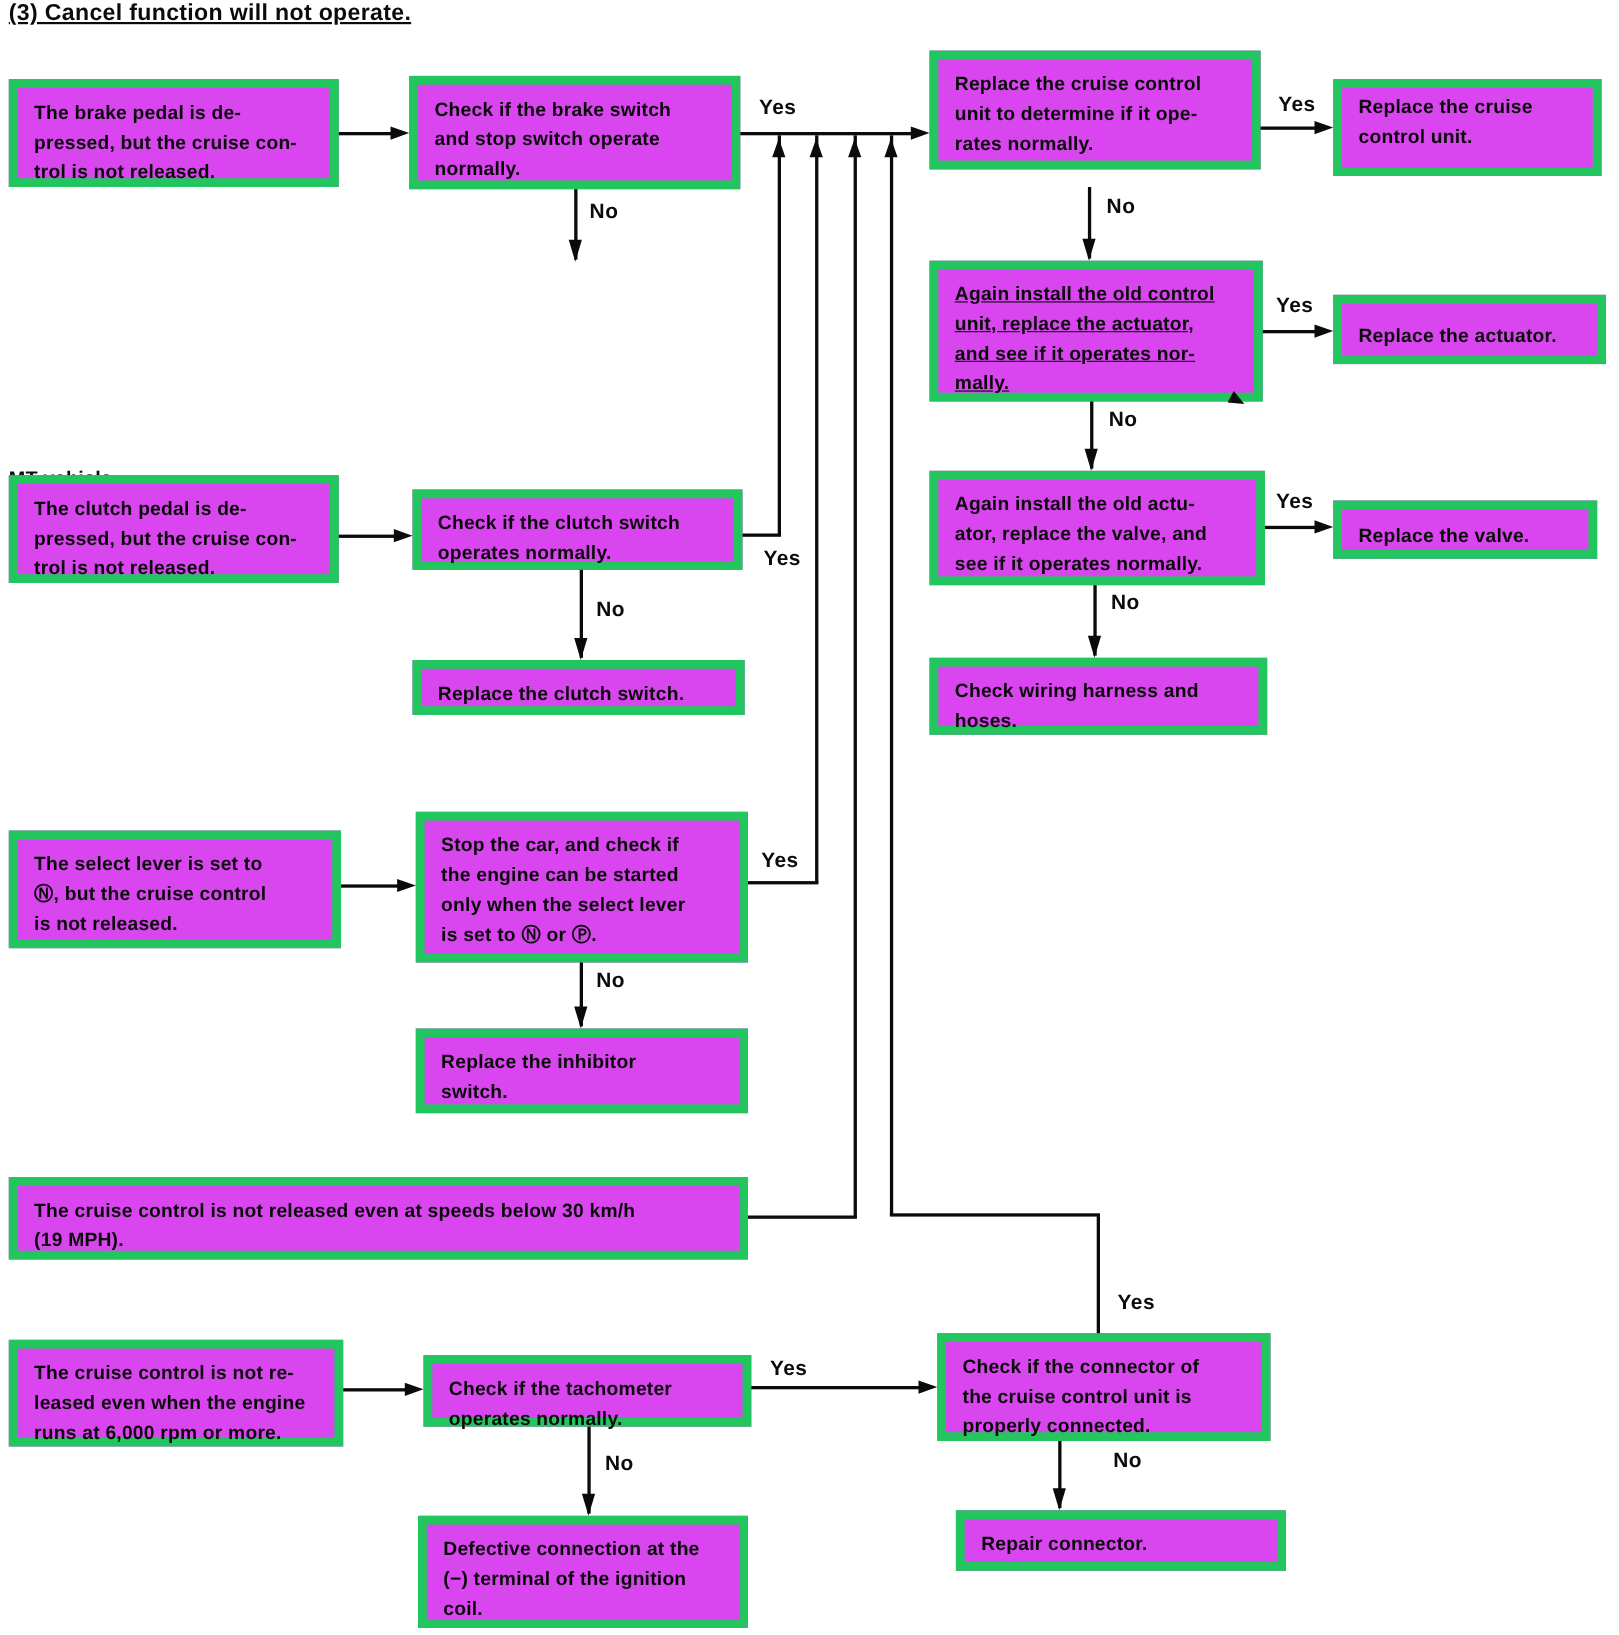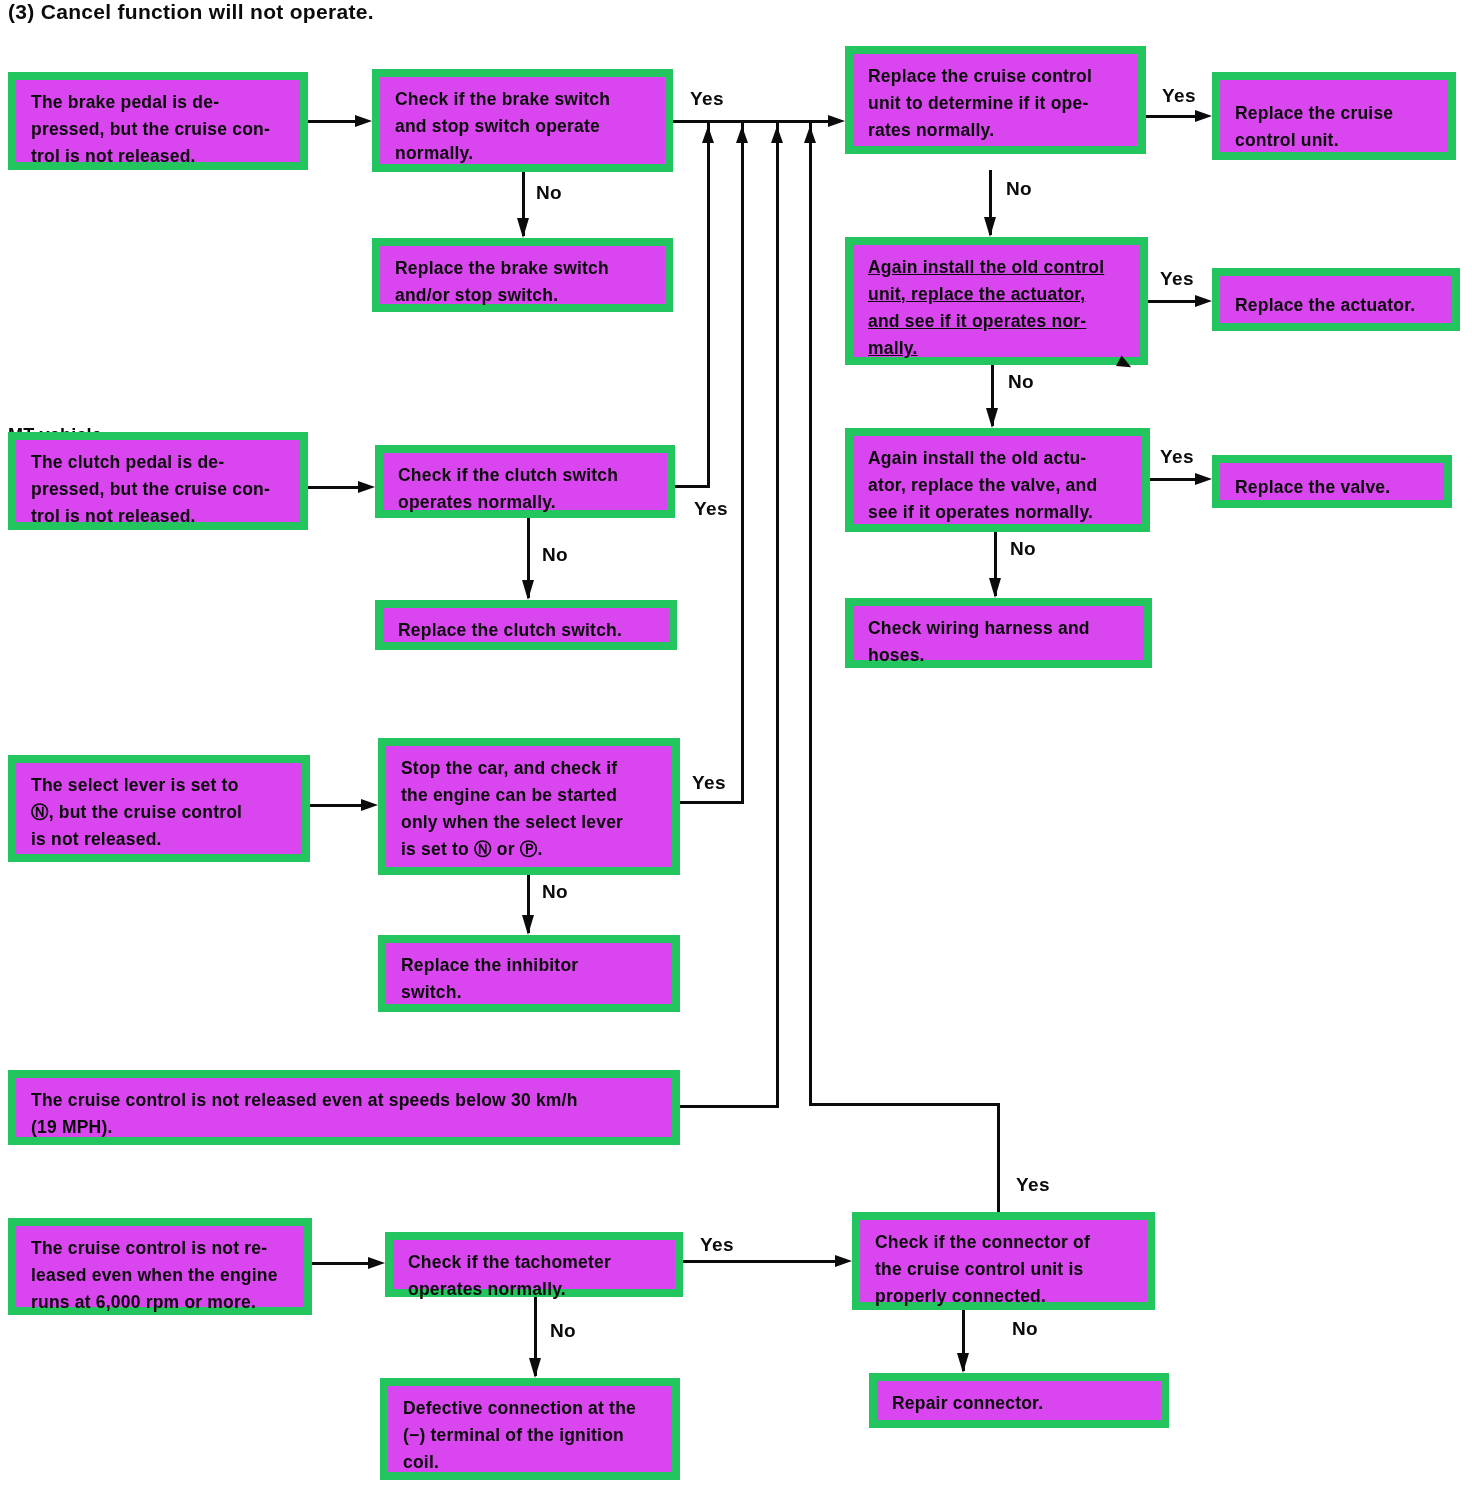--- a/index.html
+++ b/index.html
@@ -8,20 +8,21 @@
     width:1472px;height:1486px;
     background:#ffffff;
     font-family:"Liberation Sans","DejaVu Sans",sans-serif;
     color:#0b0b0b;
     overflow:hidden;
   }
   .title{
     position:absolute;left:8px;top:0px;
     font-size:21px;font-weight:700;letter-spacing:.3px;
     white-space:pre-line;
+    text-decoration:underline;
   }
   .seclabel{
     position:absolute;
     font-size:18px;font-weight:700;letter-spacing:.2px;margin-top:33px;
   }
   .box{
     position:absolute;
     border:8px solid #22c55e;
     background:#d946ef;
     box-sizing:border-box;
@@ -61,27 +62,25 @@
 
   <div class="seclabel" style="left:8px;top:392px;">MT vehicle</div>
   <div class="seclabel" style="left:8px;top:724px;">AT vehicle</div>
 
   <div class="box" style="left:8px;top:72px;width:300px;height:98px;">The brake pedal is de-
 pressed, but the cruise con-
 trol is not released.</div>
   <div class="box" style="left:372px;top:69px;width:301px;height:103px;">Check if the brake switch
 and stop switch operate
 normally.</div>
-  <div class="box" style="left:372px;top:238px;width:301px;height:74px;">Replace the brake switch
-and/or stop switch.</div>
 
   <div class="box" style="left:845px;top:46px;width:301px;height:108px;">Replace the cruise control
 unit to determine if it ope-
 rates normally.</div>
-  <div class="box" style="left:1212px;top:72px;width:244px;height:88px;padding-top:20px;">Replace the cruise
+  <div class="box" style="left:1212px;top:72px;width:244px;height:88px;padding-top:4px;">Replace the cruise
 control unit.</div>
   <div class="box" style="left:845px;top:237px;width:303px;height:128px;text-decoration:underline;">Again install the old control
 unit, replace the actuator,
 and see if it operates nor-
 mally.</div>
   <div class="box" style="left:1212px;top:268px;width:248px;height:63px;padding-top:16px;">Replace the actuator.</div>
   <div class="box" style="left:845px;top:428px;width:305px;height:104px;">Again install the old actu-
 ator, replace the valve, and
 see if it operates normally.</div>
   <div class="box" style="left:1212px;top:455px;width:240px;height:53px;padding-top:11px;">Replace the valve.</div>

